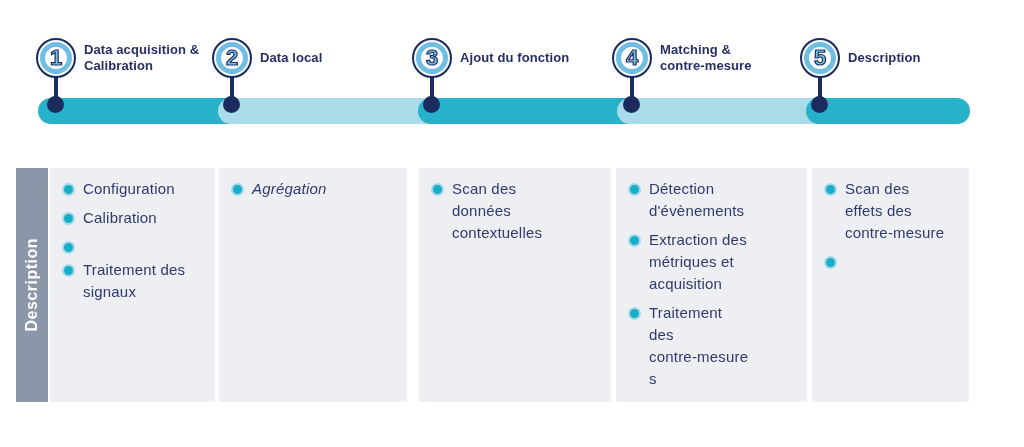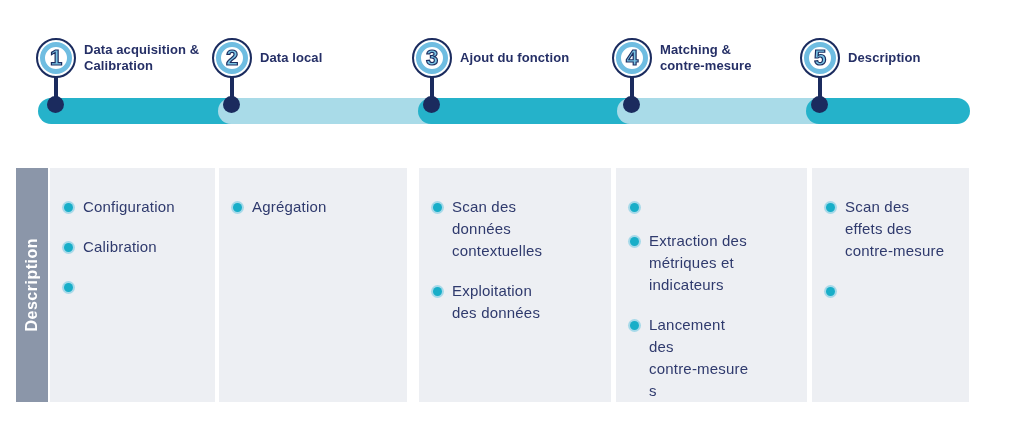--- a/index.html
+++ b/index.html
@@ -52,26 +52,26 @@
     display: flex; align-items: center; justify-content: center;
   }
   .row-label span {
     writing-mode: vertical-rl; transform: rotate(180deg);
     color: #ffffff; font-weight: bold; font-size: 16px; letter-spacing: 0.5px;
   }
   .col {
     position: absolute; top: 168px; height: 234px; background: #edeff3;
   }
   .col1 { left: 50px;  width: 165px; }
-  .col2 { left: 219px; width: 188px; }
+  .col2 { left: 219px; width: 188px; font-style: italic; }
   .col3 { left: 419px; width: 192px; }
   .col4 { left: 616px; width: 191px; }
   .col5 { left: 812px; width: 157px; }
   .col ul { list-style: none; padding: 10px 6px 8px 12px; }
-  .col li { display: flex; margin-bottom: 7px; margin-top: 18px; }
+  .col li { display: flex; margin-bottom: 7px; }
   .bullet {
     flex: 0 0 auto; width: 9px; height: 9px; border-radius: 50%;
     background: #18aec8; box-shadow: 0 0 0 2px #a6d9e9;
     margin: 7px 10px 0 2px;
   }
   .item-text {
     font-size: 15px; line-height: 22px; color: #2f3a6d;
     white-space: pre-line; letter-spacing: 0.2px;
   }
 </style>
@@ -145,62 +145,64 @@
           <span class="bullet"></span>
           <span class="item-text">Configuration</span>
         </li>
       <li>
           <span class="bullet"></span>
           <span class="item-text">Calibration</span>
         </li>
       <li>
           <span class="bullet"></span>
         </li>
+      <li>
+          <span class="bullet"></span>
+          <span class="item-text">Traitement des
+signaux</span>
+        </li>
     </ul>
   </div>
 
   <div class="col col2">
     <ul>
       <li>
           <span class="bullet"></span>
           <span class="item-text">Agrégation</span>
         </li>
     </ul>
   </div>
 
   <div class="col col3">
     <ul>
       <li>
           <span class="bullet"></span>
           <span class="item-text">Scan des
 données
 contextuelles</span>
         </li>
-      <li>
-          <span class="bullet"></span>
-          <span class="item-text">Exploitation
-des données</span>
-        </li>
     </ul>
   </div>
 
   <div class="col col4">
     <ul>
       <li>
           <span class="bullet"></span>
+          <span class="item-text">Détection
+d'évènements</span>
         </li>
       <li>
           <span class="bullet"></span>
           <span class="item-text">Extraction des
 métriques et
-indicateurs</span>
-        </li>
-      <li>
-          <span class="bullet"></span>
-          <span class="item-text">Lancement
+acquisition</span>
+        </li>
+      <li>
+          <span class="bullet"></span>
+          <span class="item-text">Traitement
 des
 contre-mesure
 s</span>
         </li>
     </ul>
   </div>
 
   <div class="col col5">
     <ul>
       <li>

